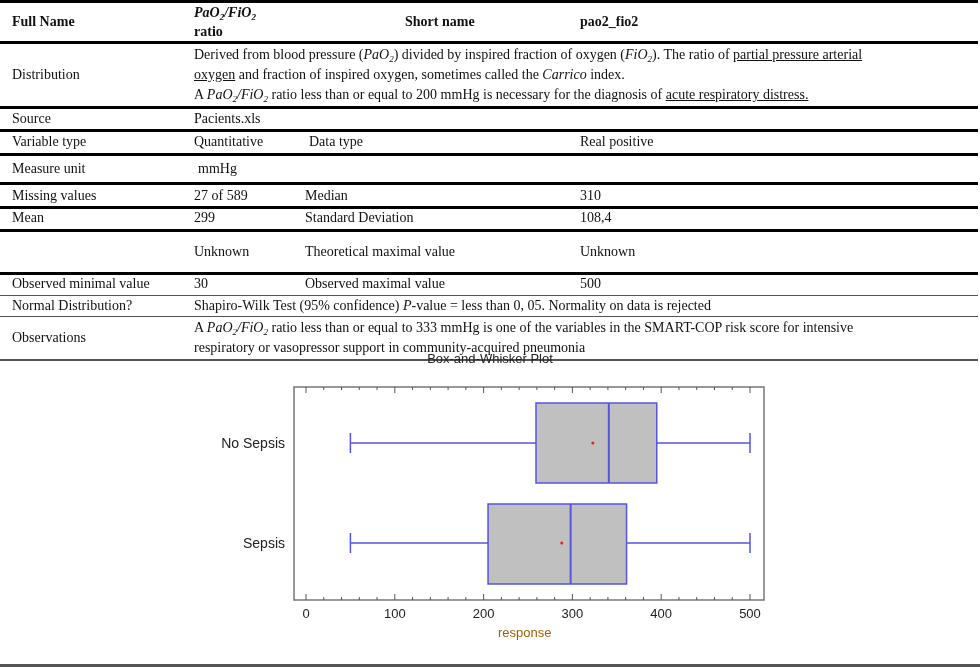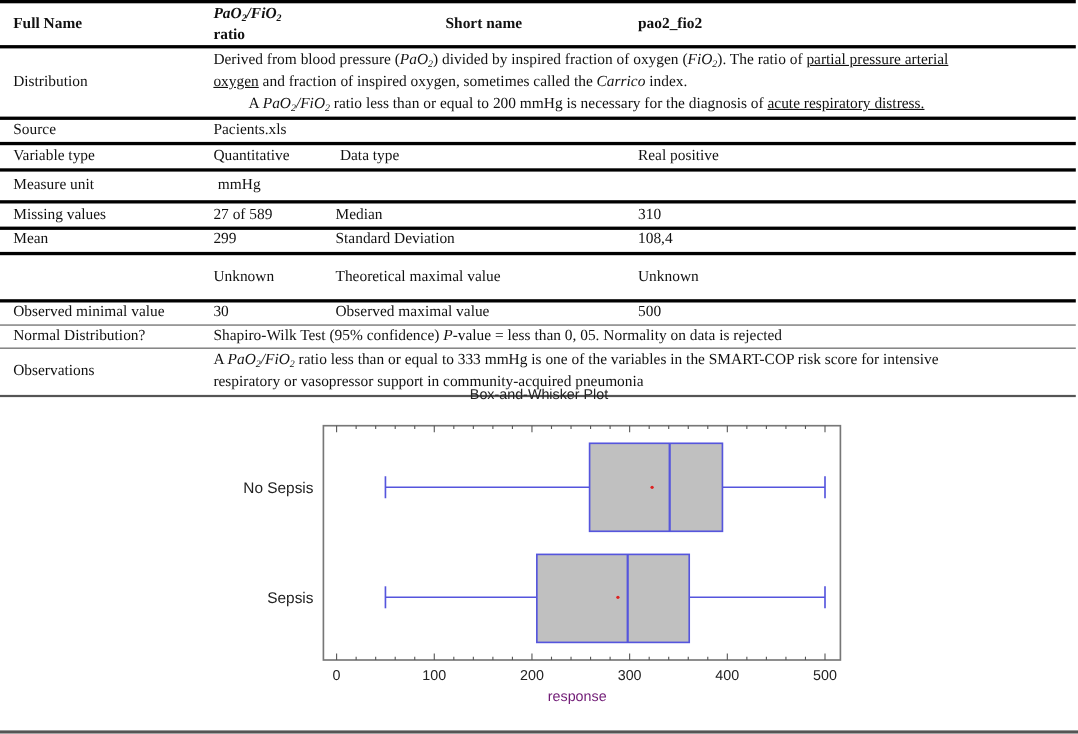--- a/index.html
+++ b/index.html
@@ -12,21 +12,21 @@
   .thin { height: 1px; background: #555; }
   .bold { font-weight: bold; }
   .it { font-style: italic; }
   .ul { text-decoration: underline; }
   sub { font-size: 9px; vertical-align: -3px; line-height: 0; }
   .chart { position: absolute; left: 0; top: 345px; width: 980px; height: 305px; }
   .chart-title { position: absolute; left: 0; width: 980px; top: 6px; text-align: center;
     font-family: "Liberation Sans", sans-serif; font-size: 13px; color: #222; }
   .cat-label { position: absolute; font-family: "Liberation Sans", sans-serif; font-size: 14px; color: #222; text-align: right; width: 120px; }
   .tick-label { position: absolute; font-family: "Liberation Sans", sans-serif; font-size: 13px; color: #222; width: 40px; text-align: center; }
-  .xlabel { position: absolute; font-family: "Liberation Sans", sans-serif; font-size: 13px; color: #701a75; }
+  .xlabel { position: absolute; font-family: "Liberation Sans", sans-serif; font-size: 13px; color: #a16207; }
   .bottom-rule { position: absolute; left: 0; top: 664px; width: 980px; height: 3px; background: #555; }
 </style>
 </head>
 <body>
 
 <div class="tbl">
   <div class="rule thick" style="top:0px;"></div>
 
   <div class="cell bold" style="left:12px; top:12px; font-size:14px;">Full Name</div>
   <div class="cell bold" style="left:194px; top:3px;">
@@ -38,21 +38,21 @@
 
   <div class="rule thick" style="top:41px;"></div>
 
   <div class="cell" style="left:12px; top:65px;">Distribution</div>
   <div class="cell" style="left:194px; top:45px;">
     <span>Derived from blood pressure (</span><span class="it"><span>PaO</span><sub>2</sub></span><span>) divided by inspired fraction of oxygen (</span><span class="it"><span>FiO</span><sub>2</sub></span><span>). The ratio of </span><span class="ul">partial pressure arterial</span>
   </div>
   <div class="cell" style="left:194px; top:65px;">
     <span class="ul">oxygen</span><span> and fraction of inspired oxygen, sometimes called the </span><span class="it">Carrico</span><span> index.</span>
   </div>
-  <div class="cell" style="left:194px; top:85px;margin-left:32px;">
+  <div class="cell" style="left:194px; top:85px;">
     <span>A </span><span class="it"><span>PaO</span><sub>2</sub><span>/FiO</span><sub>2</sub></span><span> ratio less than or equal to 200 mmHg is necessary for the diagnosis of </span><span class="ul">acute respiratory distress. </span>
   </div>
 
   <div class="rule thick" style="top:106px;"></div>
 
   <div class="cell" style="left:12px; top:109px;">Source</div>
   <div class="cell" style="left:194px; top:109px;">Pacients.xls</div>
   <div class="rule thick" style="top:129px;"></div>
 
   <div class="cell" style="left:12px; top:132px;">Variable type</div>

